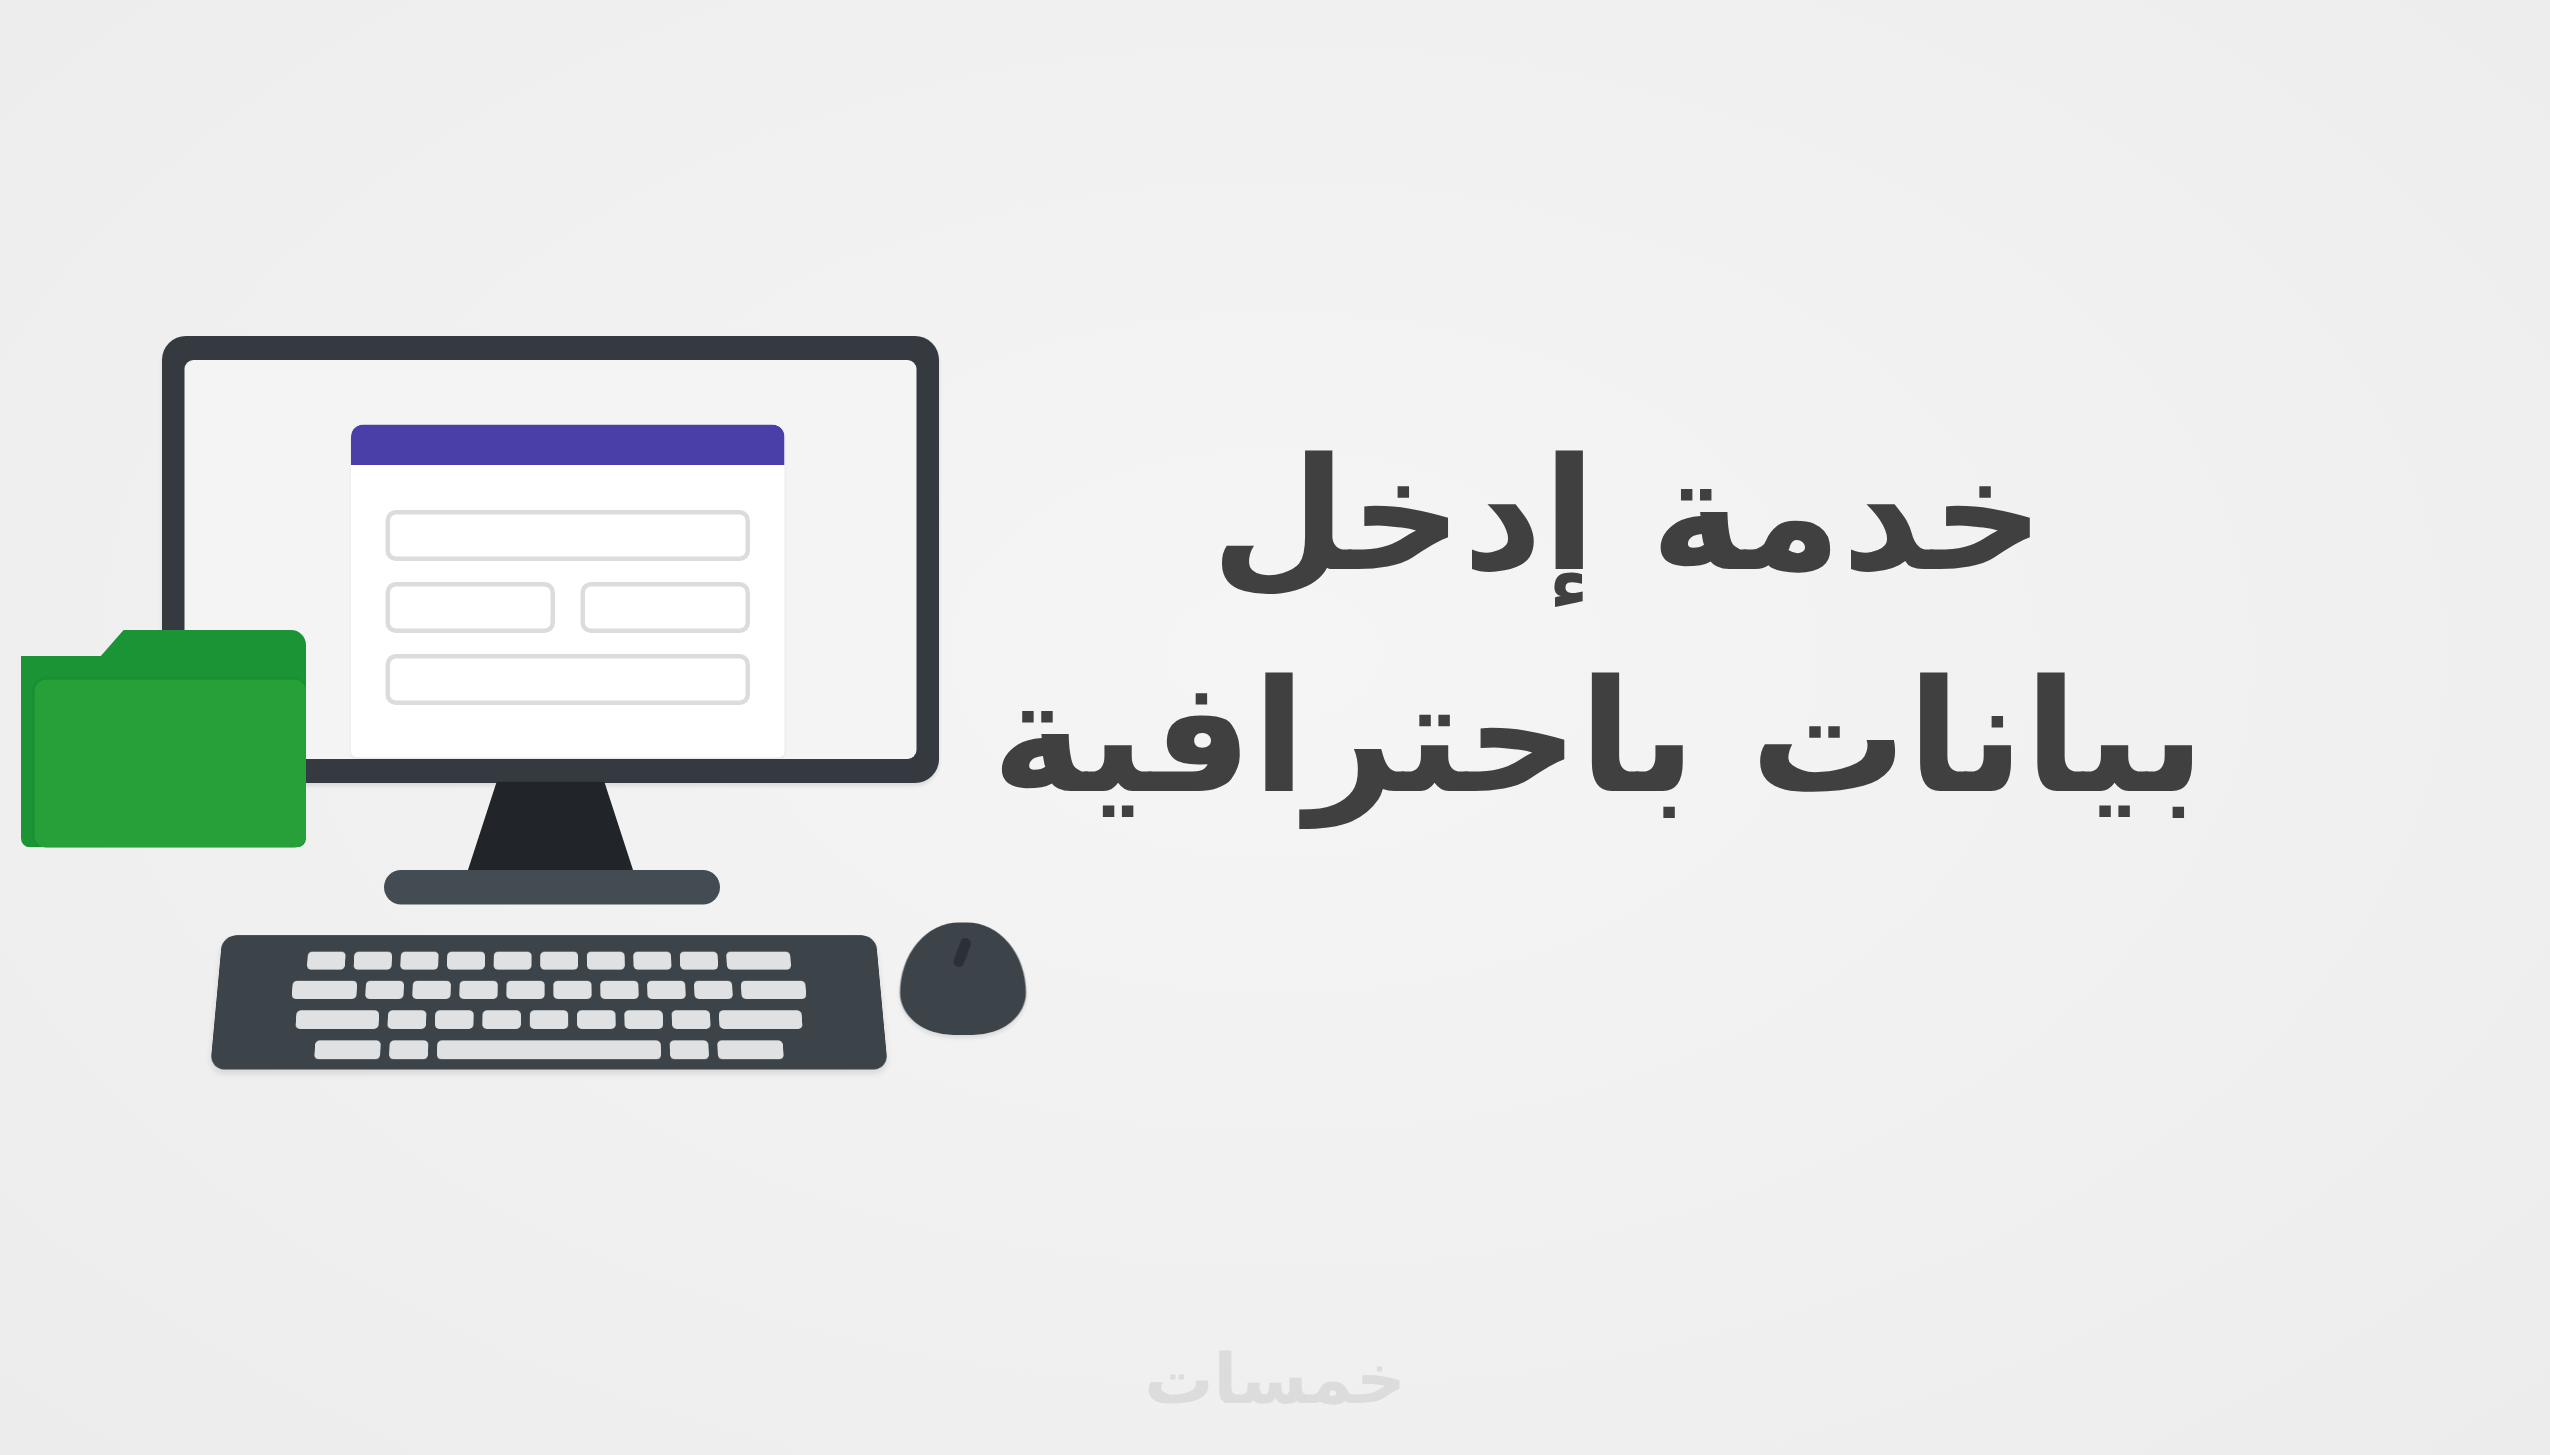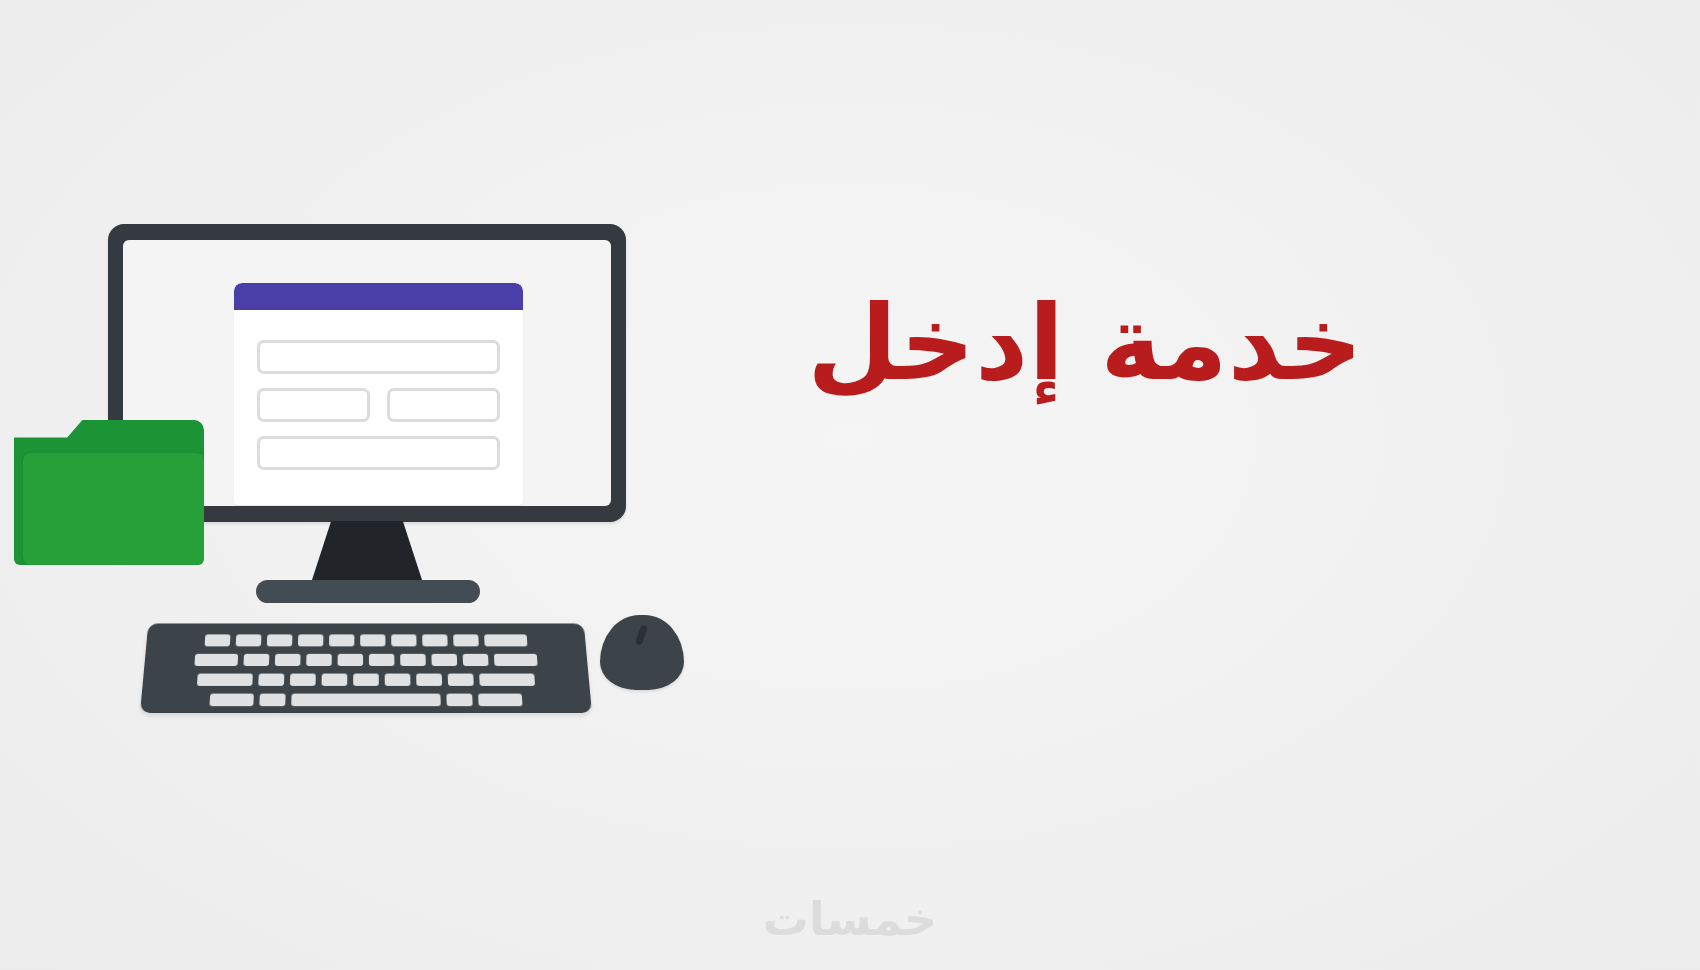--- a/index.html
+++ b/index.html
@@ -195,21 +195,21 @@
   
   .headline {
     position: absolute;
     left: 700px;
     top: 270px;
     width: 770px;
     text-align: center;
     direction: rtl;
   }
   .headline .line {
-    color: #b91c1c;
+    color: #404040;
     font-weight: bold;
     font-size: 104px;
     line-height: 1.42;
     letter-spacing: 0;
     white-space: nowrap;
   }
 
   
   .watermark {
     position: absolute;
@@ -298,16 +298,17 @@
       </div>
     </div>
 
     <div class="mouse">
       <div class="mouse-wheel"></div>
     </div>
   </div>
 
   <div class="headline">
     <div class="line">خدمة إدخل</div>
+    <div class="line">بيانات باحترافية</div>
   </div>
 
   <div class="watermark">خمسات</div>
 </div>
 
 </body></html>

